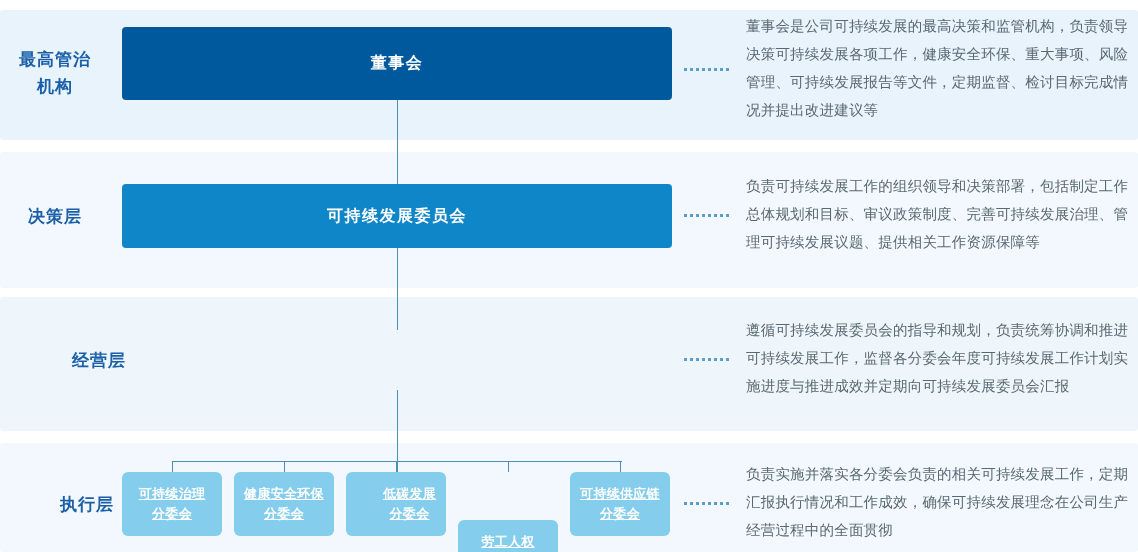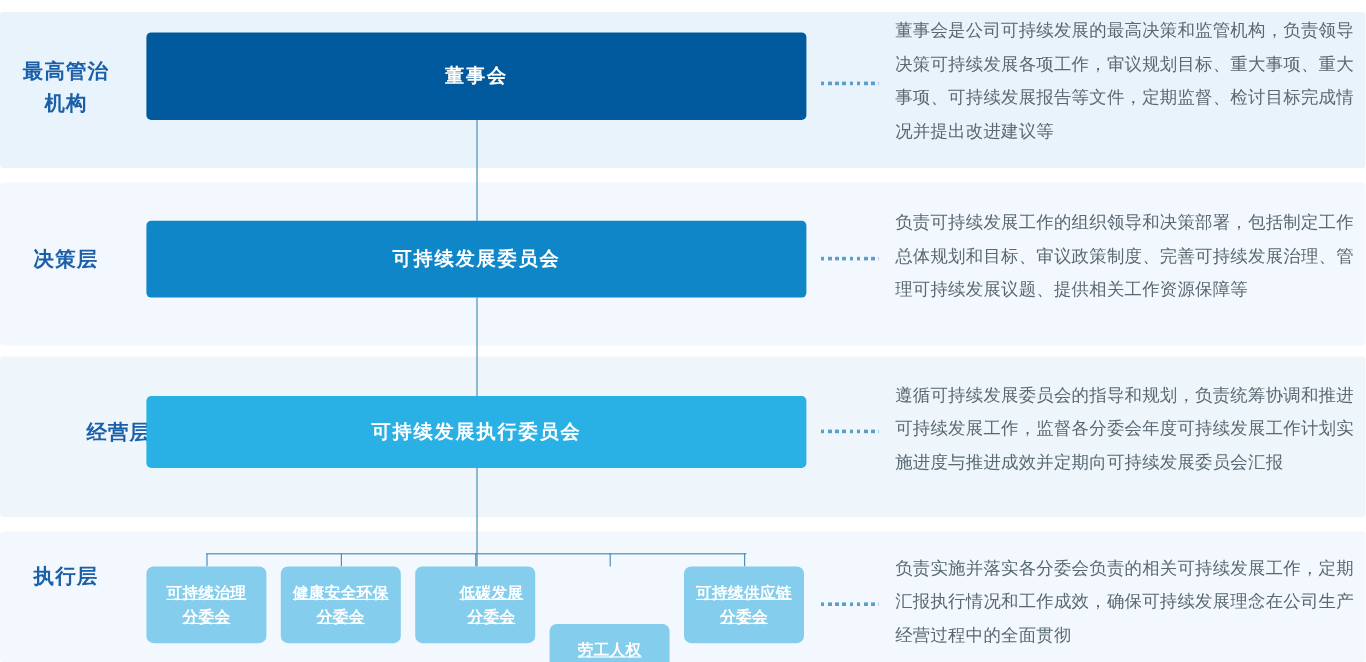--- a/index.html
+++ b/index.html
@@ -136,21 +136,21 @@
   <div class="layer-label" style="top:46px;">
     <div>最高管治</div>
     <div>机构</div>
   </div>
   <div class="layer-label" style="top:203px;">
     <div>决策层</div>
   </div>
   <div class="layer-label" style="top:347px;padding-left:44px;">
     <div>经营层</div>
   </div>
-  <div class="layer-label" style="top:467px;">
+  <div class="layer-label" style="top:491px;padding-left:32px;">
     <div>执行层</div>
   </div>
 
   <div class="vline" style="left:397px; top:100px;  height:84px;"></div>
 
   <div class="vline" style="left:397px; top:248px;  height:82px;"></div>
 
   <div class="vline" style="left:397px; top:390px;  height:82px;"></div>
 
   <div class="hline" style="left:172px; top:461px; width:450px;"></div>
@@ -160,23 +160,20 @@
   <div class="vline" style="left:396px; top:461px; height:11px;"></div>
   <div class="vline" style="left:508px; top:461px; height:11px;"></div>
   <div class="vline" style="left:620px; top:461px; height:11px;"></div>
 
   <div class="node node-0">
     <span>董事会</span>
   </div>
   <div class="node node-1">
     <span>可持续发展委员会</span>
   </div>
-  <div class="node node-2">
-    <span>可持续发展执行委员会</span>
-  </div>
 
   <div class="subnode" style="left:122px;">
     <span>可持续治理</span>
     <span>分委会</span>
   </div>
   <div class="subnode" style="left:234px;">
     <span>健康安全环保</span>
     <span>分委会</span>
   </div>
   <div class="subnode" style="left:346px;padding-left:27px;">
@@ -190,18 +187,18 @@
   <div class="subnode" style="left:570px;">
     <span>可持续供应链</span>
     <span>分委会</span>
   </div>
 
   <div class="leader" style="left:684px; top:68px;"></div>
   <div class="leader" style="left:684px; top:214px;"></div>
   <div class="leader" style="left:684px; top:358px;"></div>
   <div class="leader" style="left:684px; top:502px;"></div>
 
-  <div class="desc" style="top:12px;">董事会是公司可持续发展的最高决策和监管机构，负责领导决策可持续发展各项工作，审议规划目标、重大事项、重大事项、可持续发展报告等文件，定期监督、检讨目标完成情况并提出改进建议等</div>
+  <div class="desc" style="top:12px;">董事会是公司可持续发展的最高决策和监管机构，负责领导决策可持续发展各项工作，健康安全环保、重大事项、风险管理、可持续发展报告等文件，定期监督、检讨目标完成情况并提出改进建议等</div>
   <div class="desc" style="top:172px;">负责可持续发展工作的组织领导和决策部署，包括制定工作总体规划和目标、审议政策制度、完善可持续发展治理、管理可持续发展议题、提供相关工作资源保障等</div>
   <div class="desc" style="top:316px;">遵循可持续发展委员会的指导和规划，负责统筹协调和推进可持续发展工作，监督各分委会年度可持续发展工作计划实施进度与推进成效并定期向可持续发展委员会汇报</div>
   <div class="desc" style="top:460px;">负责实施并落实各分委会负责的相关可持续发展工作，定期汇报执行情况和工作成效，确保可持续发展理念在公司生产经营过程中的全面贯彻</div>
 
 </div>
 
 </body></html>

